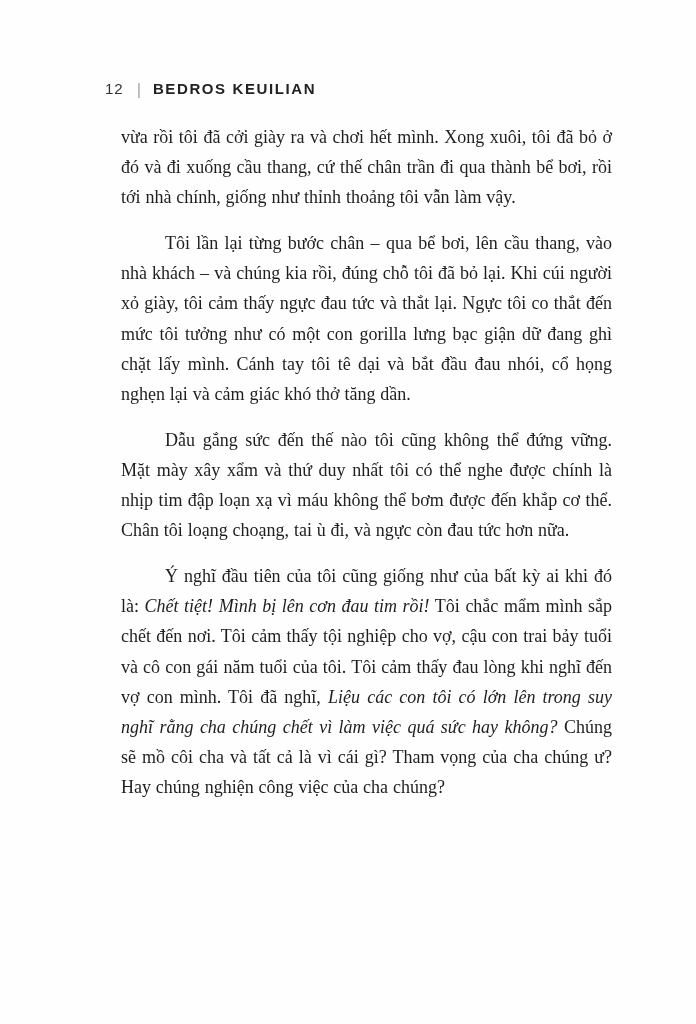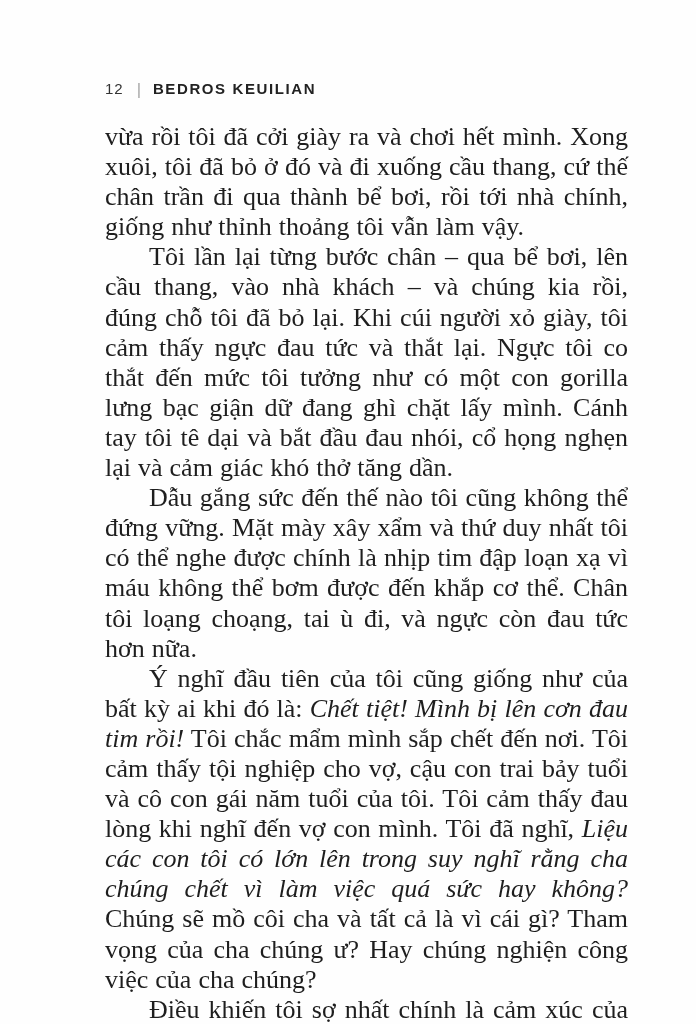--- a/index.html
+++ b/index.html
@@ -43,23 +43,23 @@
   .running-title {
     font-weight: bold;
     letter-spacing: 1.6px;
     color: #222222;
     text-align: center;
   }
   .page-body {
     width: 100%;
   }
   .para {
-    margin: 0;
+    margin: 16px;
     text-align: justify;
-    font-size: 26px;
+    font-size: 18px;
     line-height: 30.1px;
     word-spacing: 0.02em;
   }
   .para.indent {
     text-indent: 44px;
   }
   .para em {
     font-style: italic;
     font-weight: normal;
   }
@@ -71,15 +71,14 @@
   <header class="page-header">
     <span class="page-number">12</span>
     <span class="header-separator">|</span>
     <span class="running-title">BEDROS KEUILIAN</span>
   </header>
   <main class="page-body" id="page-body">
       <p class="para"><span>vừa rồi tôi đã cởi giày ra và chơi hết mình. Xong xuôi, tôi đã bỏ ở đó và đi xuống cầu thang, cứ thế chân trần đi qua thành bể bơi, rồi tới nhà chính, giống như thỉnh thoảng tôi vẫn làm vậy.</span></p>
       <p class="para indent"><span>Tôi lần lại từng bước chân – qua bể bơi, lên cầu thang, vào nhà khách – và chúng kia rồi, đúng chỗ tôi đã bỏ lại. Khi cúi người xỏ giày, tôi cảm thấy ngực đau tức và thắt lại. Ngực tôi co thắt đến mức tôi tưởng như có một con gorilla lưng bạc giận dữ đang ghì chặt lấy mình. Cánh tay tôi tê dại và bắt đầu đau nhói, cổ họng nghẹn lại và cảm giác khó thở tăng dần.</span></p>
       <p class="para indent"><span>Dẫu gắng sức đến thế nào tôi cũng không thể đứng vững. Mặt mày xây xẩm và thứ duy nhất tôi có thể nghe được chính là nhịp tim đập loạn xạ vì máu không thể bơm được đến khắp cơ thể. Chân tôi loạng choạng, tai ù đi, và ngực còn đau tức hơn nữa.</span></p>
       <p class="para indent"><span>Ý nghĩ đầu tiên của tôi cũng giống như của bất kỳ ai khi đó là: </span><em>Chết tiệt! Mình bị lên cơn đau tim rồi!</em><span> Tôi chắc mẩm mình sắp chết đến nơi. Tôi cảm thấy tội nghiệp cho vợ, cậu con trai bảy tuổi và cô con gái năm tuổi của tôi. Tôi cảm thấy đau lòng khi nghĩ đến vợ con mình. Tôi đã nghĩ, </span><em>Liệu các con tôi có lớn lên trong suy nghĩ rằng cha chúng chết vì làm việc quá sức hay không?</em><span> Chúng sẽ mồ côi cha và tất cả là vì cái gì? Tham vọng của cha chúng ư? Hay chúng nghiện công việc của cha chúng?</span></p>
-      <p class="para indent"><span>Điều khiến tôi sợ nhất chính là cảm xúc của con cái mình khi mất đi người cha, kéo theo là tổn thương về</span></p>
     </main>
 </div>
 
 </body></html>

